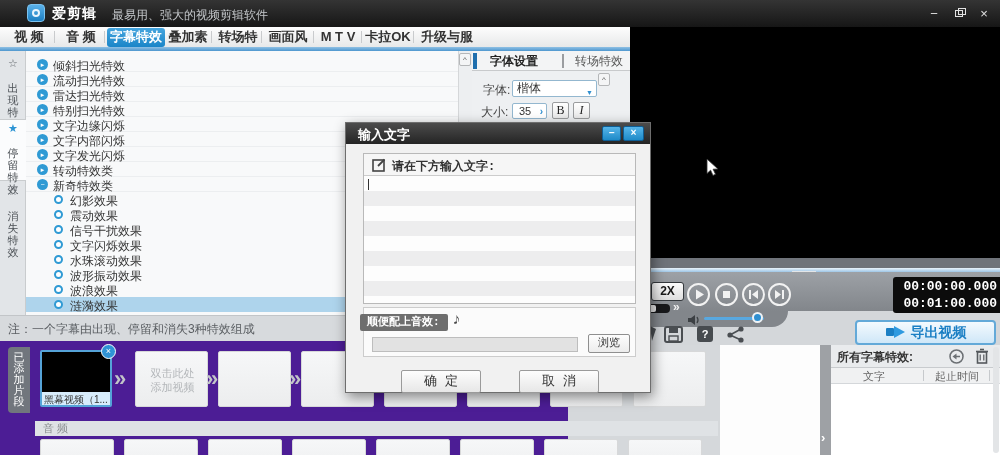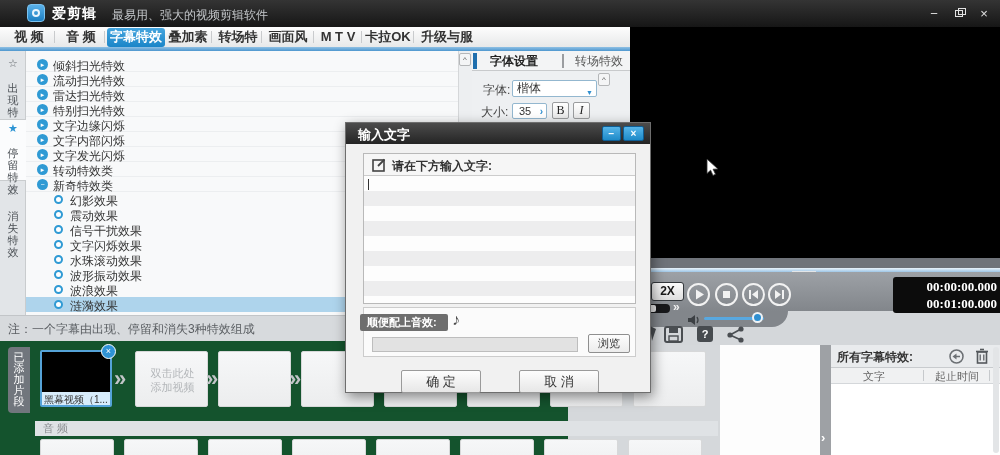--- a/index.html
+++ b/index.html
@@ -71,29 +71,29 @@
   .ctrl-bar { left:0; top:14px; width:370px; height:39px; background:linear-gradient(#9da1a6,#82868b); }
   .tongue { left:0; top:53px; width:158px; height:16px; background:#82868b; border-radius:0 0 16px 0; }
   .speed-btn { left:21px; top:24px; width:33px; height:19px; background:linear-gradient(#fcfcfc,#dedede); border:1px solid #35393d; border-radius:3px; text-align:center; font-size:12px; font-weight:bold; color:#1a1a1a; line-height:17px; }
   .toggle { left:18px; top:46px; width:22px; height:9px; background:#17181a; border-radius:4px; }
   .knob { position:absolute; left:1px; top:1px; width:7px; height:7px; background:#e9e9e9; border-radius:2px; }
   .speed-ff { left:43px; top:42px; color:#f0f0f0; font-size:12px; font-weight:bold; }
   .pbtn { top:24px; width:25px; height:25px; }
   .speaker-wrap { left:57px; top:54px; }
   .vslider { left:74px; top:59px; width:60px; height:3px; background:#58a8e0; border-radius:2px; }
   .vhandle { left:122px; top:54px; width:11px; height:11px; border-radius:50%; background:#2f8fd0; border:2px solid #eef2f5; }
-  .timebox { left:263px; top:19px; width:107px; height:36px; background:#0c0c0c; border-radius:3px 0 0 3px; text-align:right; padding:1px 3px 0 0; color:#fff; font-family:Liberation Serif, serif; font-size:13px; font-weight:bold; line-height:17px; }
+  .timebox { left:263px; top:19px; width:107px; height:36px; background:#0c0c0c; border-radius:3px 0 0 3px; text-align:right; padding:1px 3px 0 0; color:#fff; font-family:Liberation Mono, monospace; font-size:13px; font-weight:bold; line-height:17px; }
   .export-btn { left:225px; top:62px; width:141px; height:25px; background:linear-gradient(#f4fafe,#cfe7f8); border:2px solid #63a9d8; border-radius:4px; color:#1b7fc4; font-size:14px; font-weight:bold; line-height:21px; text-align:center; }
   .tool-ic { top:68px; }
   .helpbox { width:16px; height:16px; background:#474b4f; border-radius:3px; color:#fff; font-size:11px; font-weight:bold; text-align:center; line-height:16px; }
 
   
   .note-bar { left:0; top:315px; width:630px; height:26px; background:#d7dadd; border-top:1px solid #c2c5c8;padding-left:32px; }
   .note-text { left:8px; top:5px; font-size:12px; color:#5a5e62; }
-  .timeline { left:0; top:341px; width:568px; height:114px; background:#14532d;padding-left:28px; }
+  .timeline { left:0; top:341px; width:568px; height:114px; background:#4c1d95;padding-left:28px; }
   .added-tab { left:8px; top:6px; width:22px; height:66px; background:#71767d; border-radius:4px 0 0 4px; text-align:center; padding-top:5px; }
   .added-tab span { display:block; margin:0 auto; width:12px; font-size:11px; line-height:11px; color:#fff; word-break:break-all; }
   .clip { left:40px; top:9px; width:72px; height:57px; border:2px solid #55a3d8; border-radius:2px; background:#d7ecfb; }
   .clip-black { position:absolute; left:0; top:0; width:68px; height:40px; background:#000; }
   .clip-label { position:absolute; left:2px; top:41px; font-size:10px; color:#333; white-space:nowrap; }
   .clip-x { left:101px; top:3px; width:15px; height:15px; background:#2f93d6; border:1px solid #fff; border-radius:50%; color:#fff; font-size:9px; text-align:center; line-height:13px; }
   .slot { position:absolute; width:73px; height:56px; top:10px; background:linear-gradient(#f6f7f8,#ecedee); border:1px solid #d7d8d9; border-radius:2px; }
   .slot .ph { position:absolute; left:0; top:14px; width:73px; text-align:center; font-size:11px; color:#b4b7ba; line-height:14px; white-space:pre-line; }
   .chev { position:absolute; color:#c2c5c8; font-size:22px; font-weight:bold; }
   .audio-bar { left:35px; top:80px; width:683px; height:15px; background:#dfe2e5; font-size:11px; color:#8a8d90; line-height:15px; padding-left:8px; }
@@ -105,21 +105,21 @@
 
   
   .spanel { left:831px; top:345px; width:169px; height:110px; background:#fff; }
   .sp-head { left:0; top:0; width:169px; height:23px; background:#e9ebed; border-bottom:1px solid #c8cbce; }
   .sp-title { left:6px; top:4px; font-size:12px; font-weight:bold; color:#333; }
   .sp-cols { left:0; top:23px; width:169px; height:16px; background:#f0f1f2; border-bottom:1px solid #d4d7da; font-size:11px; color:#666; }
   .colsep { top:2px; width:1px; height:11px; background:#c6c9cc; }
   .rscroll { left:993px; top:347px; width:6px; height:106px; background:#e3e5e7; border-radius:3px; }
 
   
-  .dialog { left:345px; top:122px; width:306px; height:271px; background:#f1f1f1; border:1px solid #6e6e6e; box-shadow:2px 4px 12px rgba(0,0,0,.45); z-index:50; }
+  .dialog { left:345px; top:122px; width:306px; height:271px; background:#f1f1f1; border:1px solid #6e6e6e; box-shadow:2px 4px 12px rgba(0,0,0,.45); z-index:50;font-family:Liberation Mono, monospace; }
   .dlg-title { left:0; top:0; width:304px; height:21px; background:linear-gradient(#4c4c4c,#242424); }
   .dlg-title-text { left:12px; top:3px; color:#fff; font-size:13px; font-weight:bold; }
   .dlg-btn { top:3px; height:15px; background:linear-gradient(#56b5e9,#1e8ac8); border:1px solid #0e5e95; border-radius:2px; color:#fff; font-size:10px; font-weight:bold; text-align:center; line-height:13px; }
   .dlg-box { left:17px; top:30px; width:273px; height:151px; background:#fff; border:1px solid #b9b9b9; }
   .dlg-box-head { left:0; top:0; width:271px; height:22px; background:#f6f6f6; border-bottom:1px solid #cccccc; }
   .dlg-prompt { left:28px; top:4px; font-size:12px; font-weight:bold; color:#333; }
   .stripes { left:0; top:22px; width:271px; height:127px; background:repeating-linear-gradient(180deg,#fdfdfd 0 15px,#ededee 15px 30px); }
   .caret { left:4px; top:3px; width:1px; height:11px; background:#333; }
   .audio-box { left:17px; top:184px; width:273px; height:50px; background:#fbfbfb; border:1px solid #cccccc; }
   .audio-tag { left:-4px; top:6px; width:88px; height:17px; background:#6e6e6e; border-radius:2px; color:#fff; font-size:11px; font-weight:bold; line-height:16px; padding-left:7px; }
@@ -349,20 +349,27 @@
     <div class="abs tool-ic" style="left:97px;">
       <svg width="18" height="17">
           <circle cx="14" cy="3" r="2.6" fill="#4a4e52"></circle>
           <circle cx="3" cy="9" r="2.6" fill="#4a4e52"></circle>
           <circle cx="14" cy="14" r="2.6" fill="#4a4e52"></circle>
           <line x1="3" y1="9" x2="14" y2="3" stroke="#4a4e52" stroke-width="1.6"></line>
           <line x1="3" y1="9" x2="14" y2="14" stroke="#4a4e52" stroke-width="1.6"></line>
         </svg>
     </div>
 
+    <div class="abs export-btn">
+      <svg width="22" height="14" style="vertical-align:-2px;">
+          <rect x="1" y="3" width="8" height="8" rx="1" fill="#1b7fc4"></rect>
+          <polygon points="9,1 9,13 20,7" fill="#2f9ae0"></polygon>
+        </svg>
+      <span>导出视频</span>
+    </div>
   </div>
 
   <div class="abs note-bar">
     <div class="abs note-text">注：一个字幕由出现、停留和消失3种特效组成</div>
   </div>
 
   <div class="abs timeline">
     <div class="abs added-tab">
         <span>已添加片段</span>
       </div>

